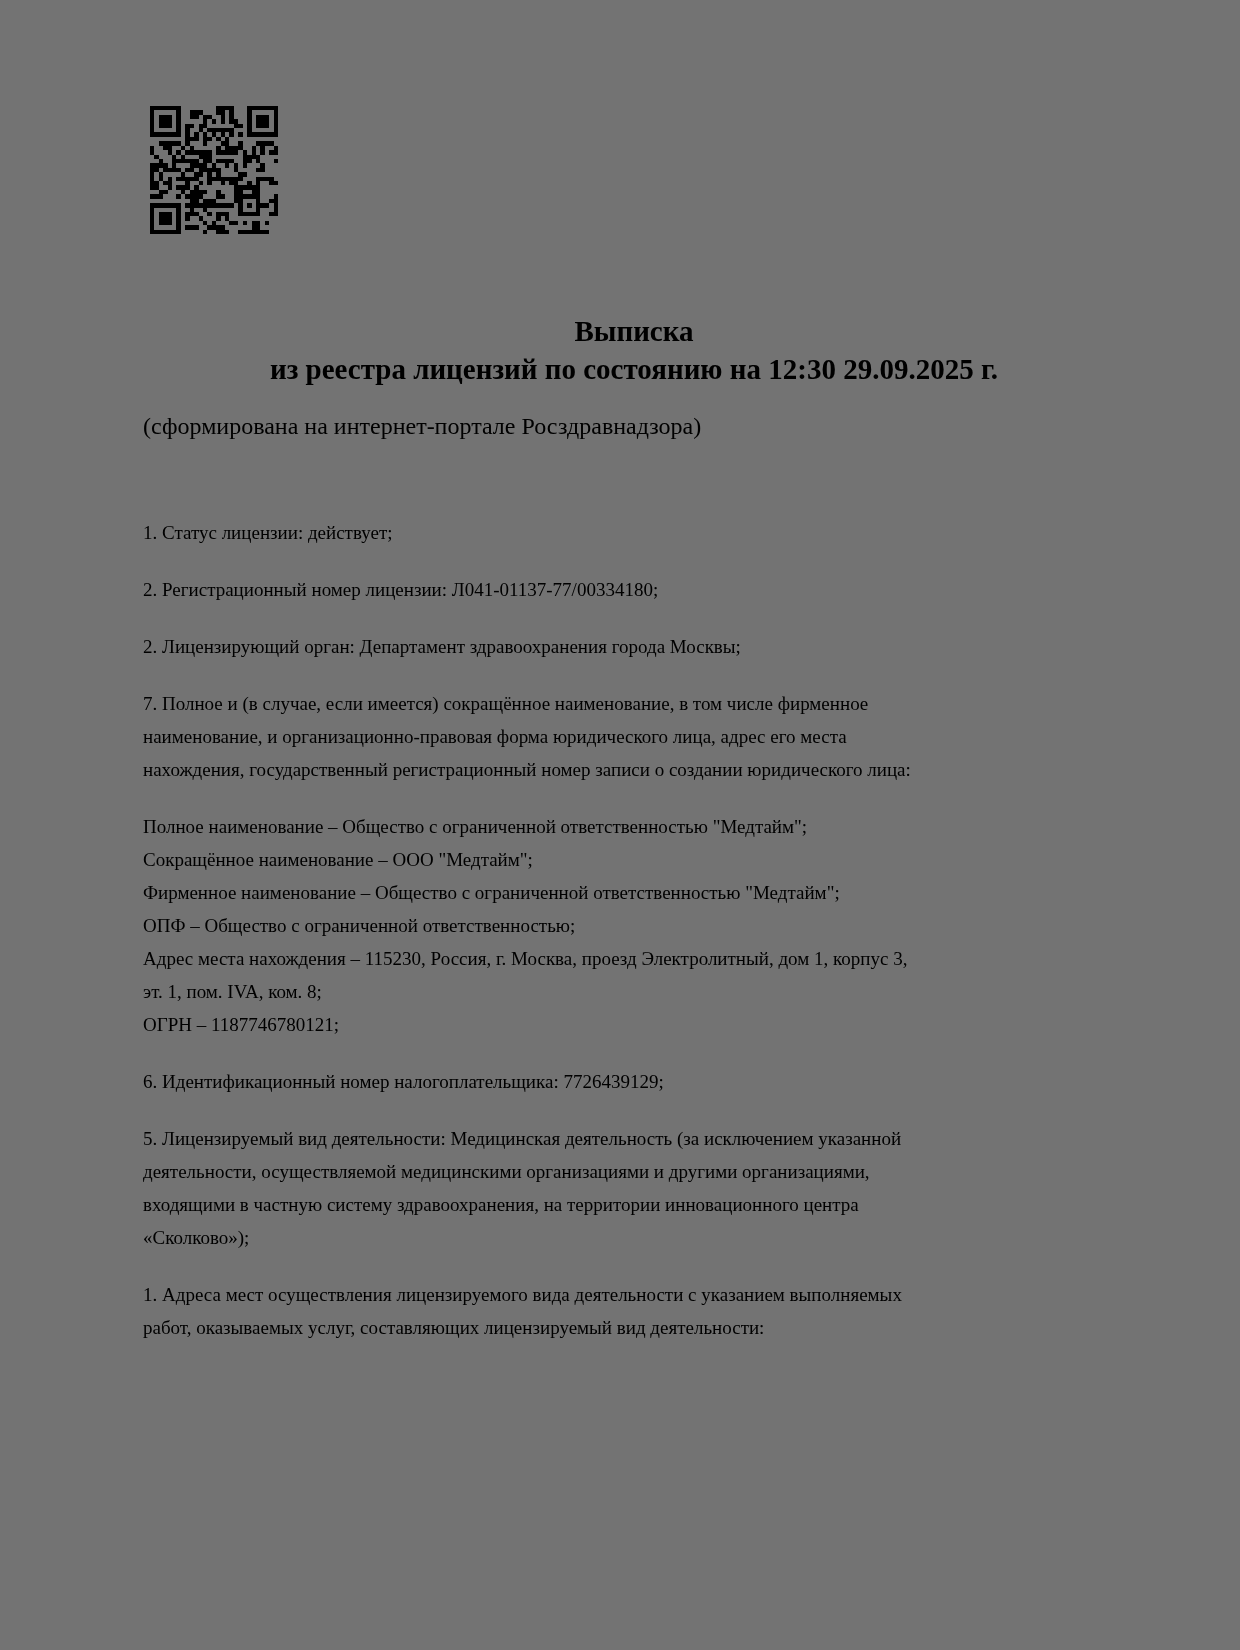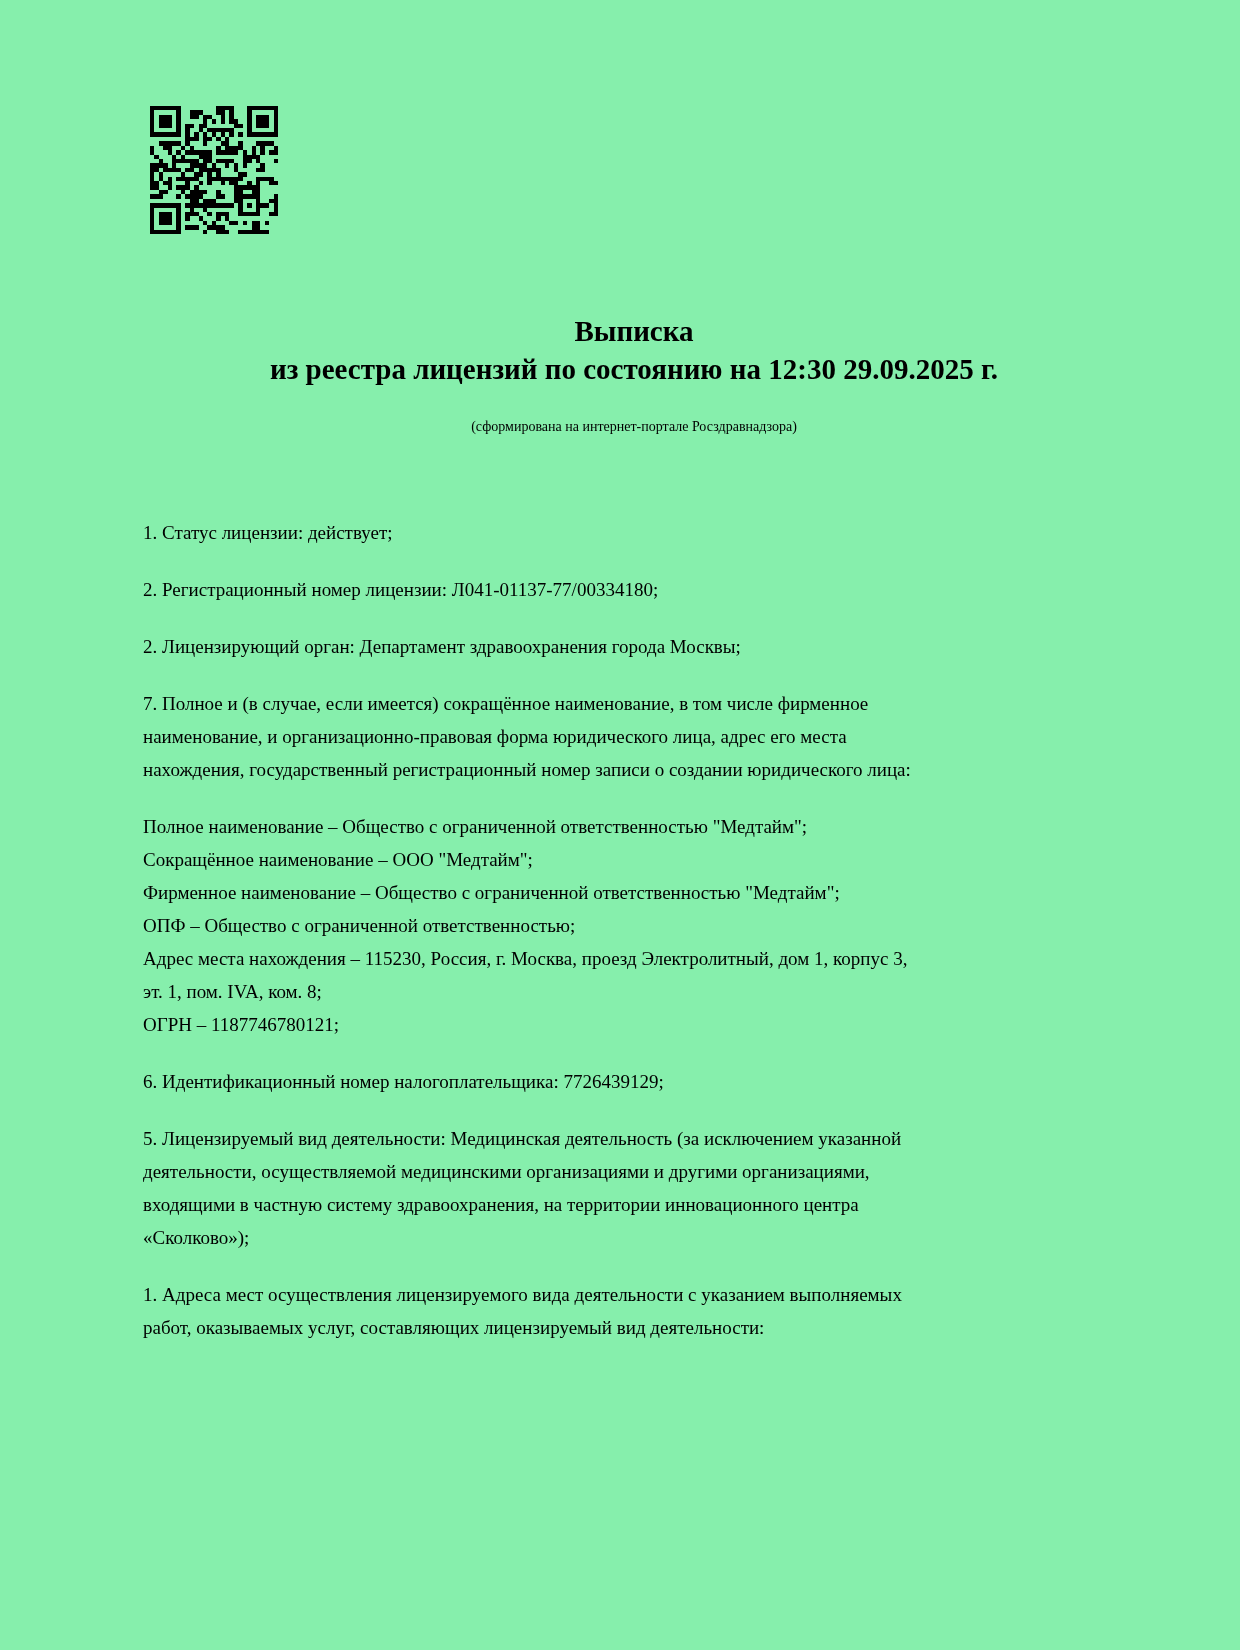--- a/index.html
+++ b/index.html
@@ -1,20 +1,20 @@
 <!DOCTYPE html>
 <html><head>
 <meta charset="utf-8">
 <style>
   html, body { margin: 0; padding: 0; background: #ffffff; }
   .page {
     position: relative;
     width: 1240px;
     height: 1650px;
-    background: #86efac;
+    background: #737373;
     color: #000000;
     font-family: "Liberation Serif", "DejaVu Serif", serif;
     overflow: hidden;
   }
   .qr {
     position: absolute;
     left: 150px;
     top: 106px;
     width: 128px;
     height: 128px;
@@ -22,22 +22,22 @@
   .qr svg { display: block; width: 100%; height: 100%; }
   .title {
     margin: 312px 115px 0 143px;
     text-align: center;
     font-size: 29px;
     font-weight: 700;
     line-height: 38px;
   }
   .subtitle {
     margin: 27px 115px 0 143px;
-    text-align: center;
-    font-size: 14px;
+    text-align: left;
+    font-size: 24px;
     line-height: 23px;
   }
   .content {
     margin: 78px 0 0 143px;
     width: 1000px;
     font-size: 19px;
     line-height: 33px;
   }
   .para {
     margin: 0 0 24px 0;

